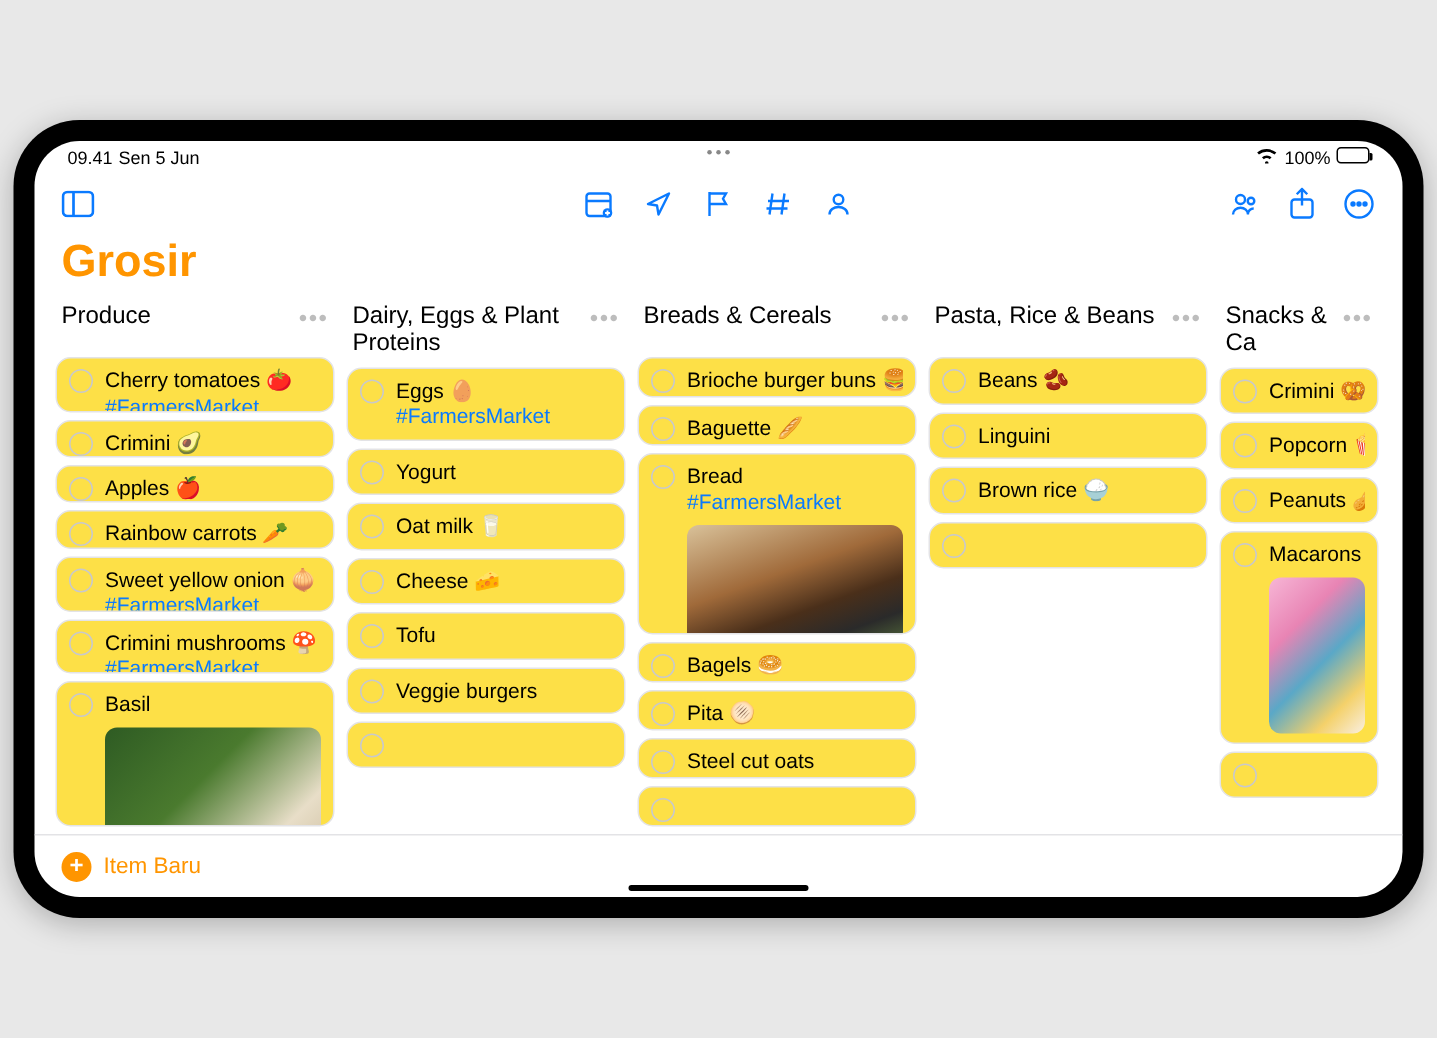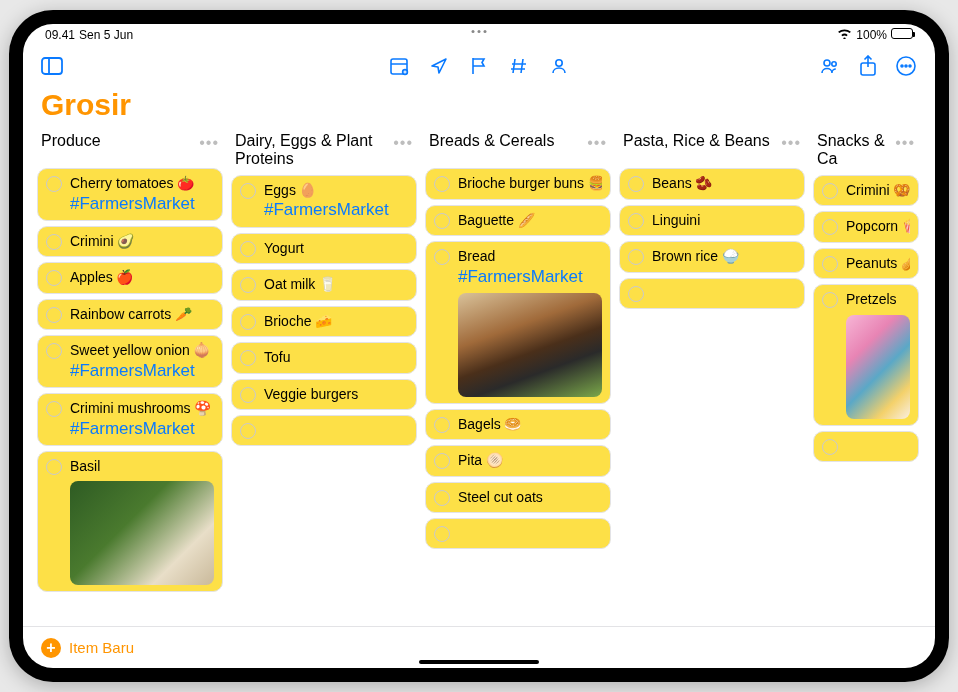--- a/index.html
+++ b/index.html
@@ -7,21 +7,21 @@
     font-family: -apple-system, BlinkMacSystemFont, "Helvetica Neue", sans-serif;
     background: #e8e8e8;
     display: flex;
     align-items: center;
     justify-content: center;
     width: 958px;
     height: 692px;
   }
   .ipad-frame {
     width: 940px;
-    height: 672px;
+    height: 532px;
     background: #000;
     border-radius: 44px;
     padding: 14px;
     position: relative;
     box-shadow: 0 4px 20px rgba(0,0,0,0.25);
   }
   .screen {
     width: 100%;
     height: 100%;
     background: #fff;
@@ -121,21 +121,21 @@
     font-size:14px;
     line-height:1.25;
     overflow:hidden;
   }
   .item.empty { min-height:26px; }
   .circle {
     width:16px;height:16px;border:1.5px solid #c8c8cc;border-radius:50%;
     flex-shrink:0; margin-top:1px;
   }
   .item-body { flex:1; min-width:0; }
-  .tag { color:#0a7aff; font-size:17px; }
+  .tag { color:#0a7aff; font-size:14px; }
   .thumb {
     margin-top:6px;
     width: 100%;
     height: 104px;
     border-radius:8px;
     background:#ccc;
     overflow:hidden;
   }
   .item .label { white-space:nowrap; overflow:hidden; text-overflow: clip;}
   
@@ -332,21 +332,21 @@
           </div>
           <div class="item">
             <div class="circle"></div>
             <div class="item-body">
               <div class="label">Oat milk 🥛</div>
             </div>
           </div>
           <div class="item">
             <div class="circle"></div>
             <div class="item-body">
-              <div class="label">Brioche 🧀</div>
+              <div class="label">Cheese 🧀</div>
             </div>
           </div>
           <div class="item">
             <div class="circle"></div>
             <div class="item-body">
               <div class="label">Tofu</div>
             </div>
           </div>
           <div class="item">
             <div class="circle"></div>
@@ -451,21 +451,21 @@
           </div>
           <div class="item">
             <div class="circle"></div>
             <div class="item-body">
               <div class="label">Peanuts 🥜</div>
             </div>
           </div>
           <div class="item">
             <div class="circle"></div>
             <div class="item-body">
-              <div class="label">Pretzels</div>
+              <div class="label">Macarons</div>
               <div class="thumb img-macarons"></div>
             </div>
           </div>
           <div class="item empty">
             <div class="circle"></div>
           </div>
         </div>
       </div>
 
     <div class="footer">

